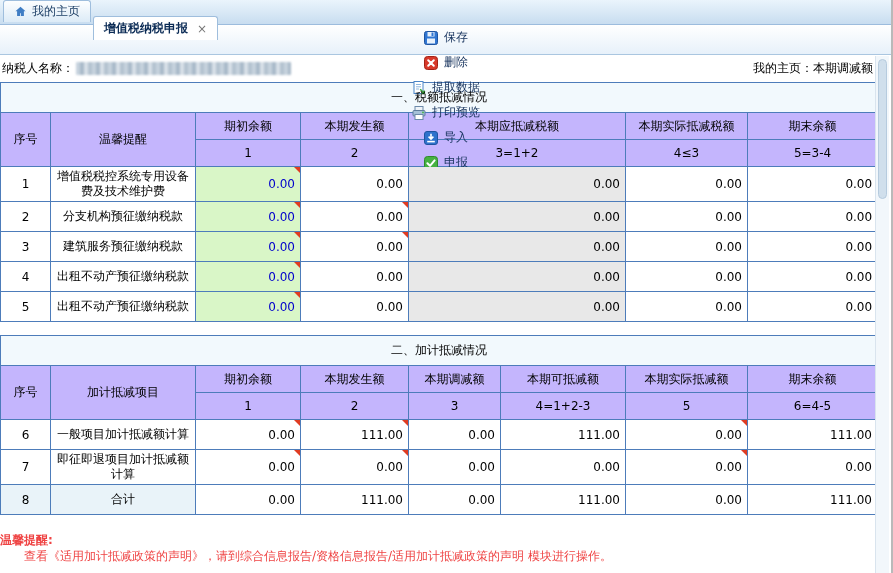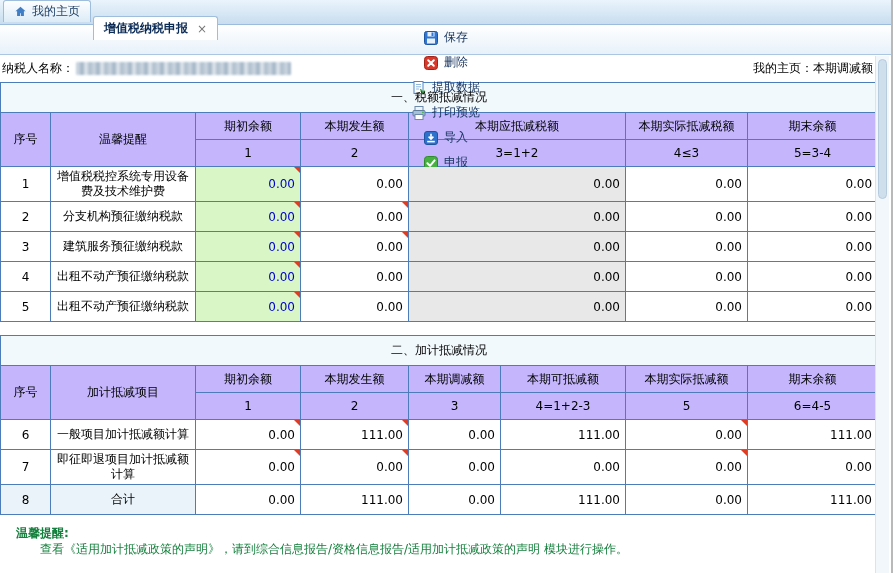--- a/index.html
+++ b/index.html
@@ -70,21 +70,21 @@
   td.green { background: #d9f6c7; color: #0000cc; }
   td.gray { background: #e8e8e8; }
   td.total { background: #e9f3f9; }
   tr.tall td { height: 35px; }
   .mark::after {
     content: ""; position: absolute; top: 0; right: 0;
     border-top: 6px solid #e03c22; border-left: 6px solid transparent;
   }
   #table2 { margin-top: 13px; }
   
-  .notice { margin-top: 10px; color: #15803d; padding-left: 16px; line-height: 16px; }
+  .notice { margin-top: 17px; color: #ef4444; padding-left: 0; line-height: 16px; }
   .notice .ntitle { font-weight: bold; }
   .notice .nbody { padding-left: 24px; }
   
   .vscroll {
     position: absolute; right: 2px; top: 56px; bottom: 0; width: 14px;
     background: #f2f7fb; border-left: 1px solid #d9e4ee;
   }
   .vscroll .thumb {
     position: absolute; top: 3px; left: 2px; width: 9px; height: 140px;
     background: #d0dfec; border: 1px solid #b6cbde; border-radius: 5px;

